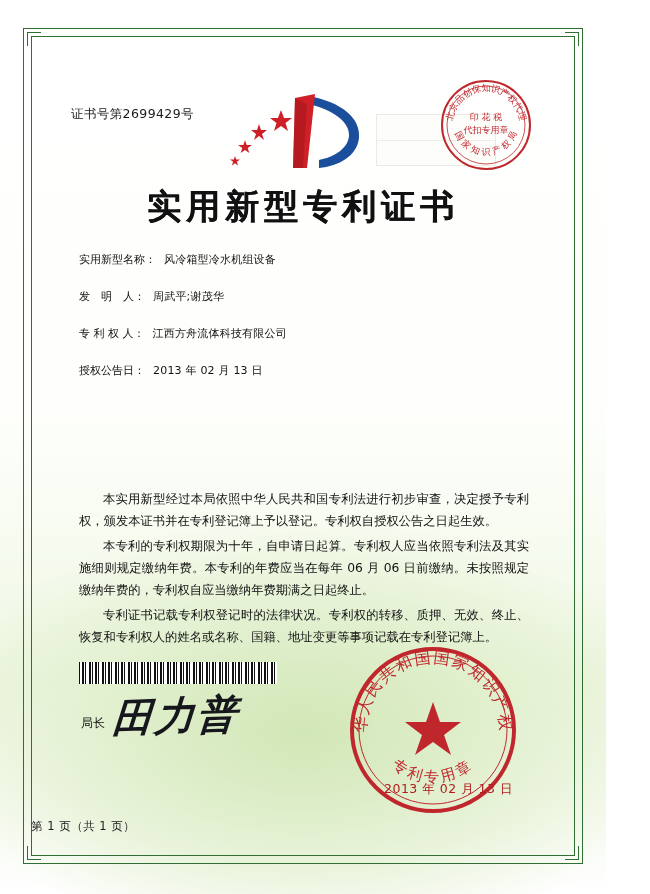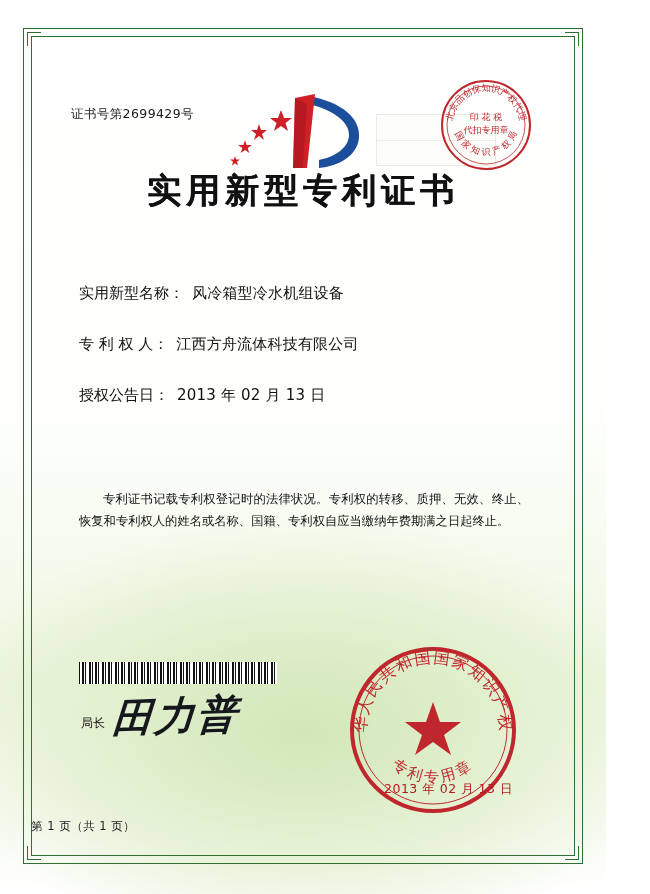--- a/index.html
+++ b/index.html
@@ -91,43 +91,42 @@
   .logo {
     position: absolute;
     left: 0; right: 0; top: 52px;
     height: 90px;
   }
   .logo svg { display: block; margin: 0 auto; }
 
   
   .main-title {
     position: absolute;
-    left: 0; right: 0; top: 132px;
+    left: 0; right: 0; top: 148px;
     text-align: center;
     font-family: Liberation Serif, serif;
     font-size: 34px;
     font-weight: bold;
     letter-spacing: 5px;
     color: #111;
     text-shadow: 0.5px 0 0 #111;
   }
 
   
   .fields {
     position: absolute;
     left: 48px; right: 48px; top: 216px;
   }
   .field-row {
     display: flex;
     align-items: flex-end;
     margin-bottom: 22px;
-    font-size: 15px;
+    font-size: 11px;
     color: #111;
     white-space: nowrap;
-    margin-top: 32px;
   }
   .field-label {
     flex: 0 0 auto;
     letter-spacing: 0px;
   }
   .field-value {
     margin-left: 8px;
     letter-spacing: .2px;
   }
   .field-value.mono {
@@ -268,31 +267,37 @@
     </div>
 
     <div class="main-title">实用新型专利证书</div>
 
     <div class="fields">
       <div class="field-row">
         <span class="field-label">实用新型名称：</span>
         <span class="field-value">风冷箱型冷水机组设备</span>
       </div>
       <div class="field-row">
+        <span class="field-label">发　明　人：</span>
+        <span class="field-value">周武平;谢茂华</span>
+      </div>
+      <div class="field-row">
         <span class="field-label">专 利 权 人：</span>
         <span class="field-value">江西方舟流体科技有限公司</span>
       </div>
       <div class="field-row">
         <span class="field-label">授权公告日：</span>
         <span class="field-value">2013 年 02 月 13 日</span>
       </div>
     </div>
 
     <div class="body-text">
-      <p>专利证书记载专利权登记时的法律状况。专利权的转移、质押、无效、终止、恢复和专利权人的姓名或名称、国籍、专利权自应当缴纳年费期满之日起终止。</p>
+      <p>本实用新型经过本局依照中华人民共和国专利法进行初步审查，决定授予专利权，颁发本证书并在专利登记簿上予以登记。专利权自授权公告之日起生效。</p>
+      <p>本专利的专利权期限为十年，自申请日起算。专利权人应当依照专利法及其实施细则规定缴纳年费。本专利的年费应当在每年 06 月 06 日前缴纳。未按照规定缴纳年费的，专利权自应当缴纳年费期满之日起终止。</p>
+      <p>专利证书记载专利权登记时的法律状况。专利权的转移、质押、无效、终止、恢复和专利权人的姓名或名称、国籍、地址变更等事项记载在专利登记簿上。</p>
     </div>
 
     <div class="barcode"></div>
 
     <div class="sign-row">
       <span class="sign-label">局长</span>
       <span class="signature">田力普</span>
     </div>
 
     <div class="seal-main">

